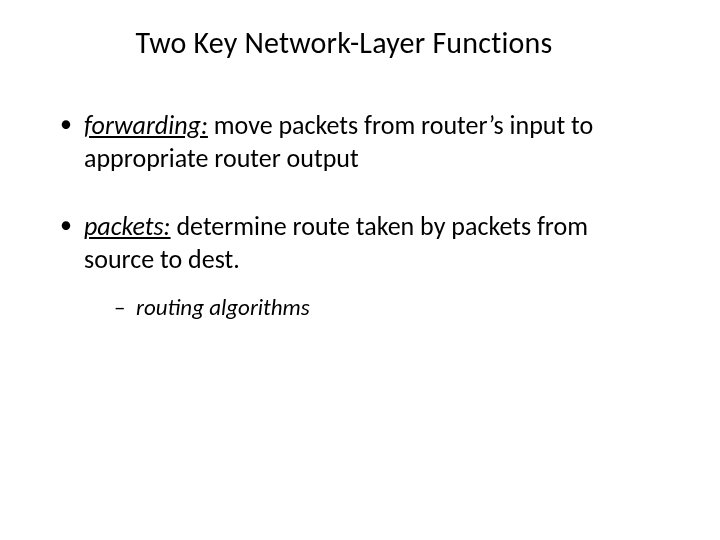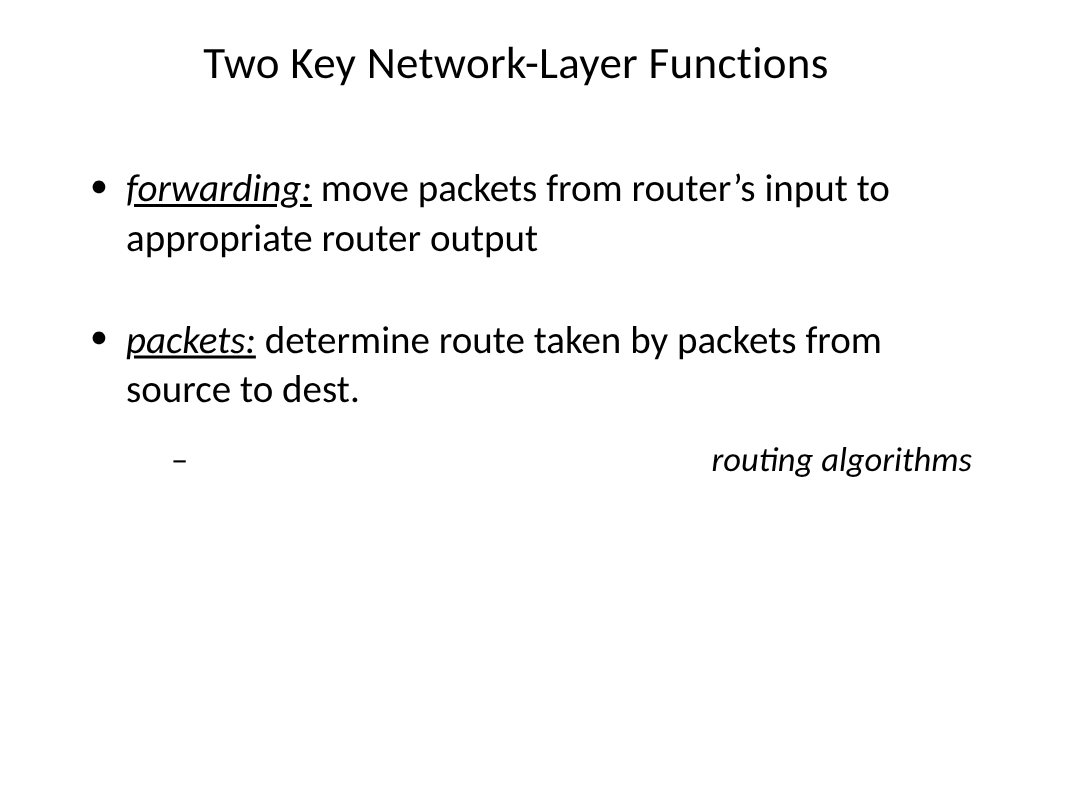--- a/index.html
+++ b/index.html
@@ -51,21 +51,20 @@
     list-style: none;
     padding: 0;
     margin: 18px 0 0 30px;
   }
   ul.level2 > li {
     position: relative;
     padding-left: 22px;
     font-size: 23px;
     font-style: italic;
     line-height: 1.25;
-    text-align: right;
   }
   ul.level2 > li::before {
     content: "–";
     position: absolute;
     left: 0;
     top: 0;
     font-style: normal;
   }
 </style>
 </head>

